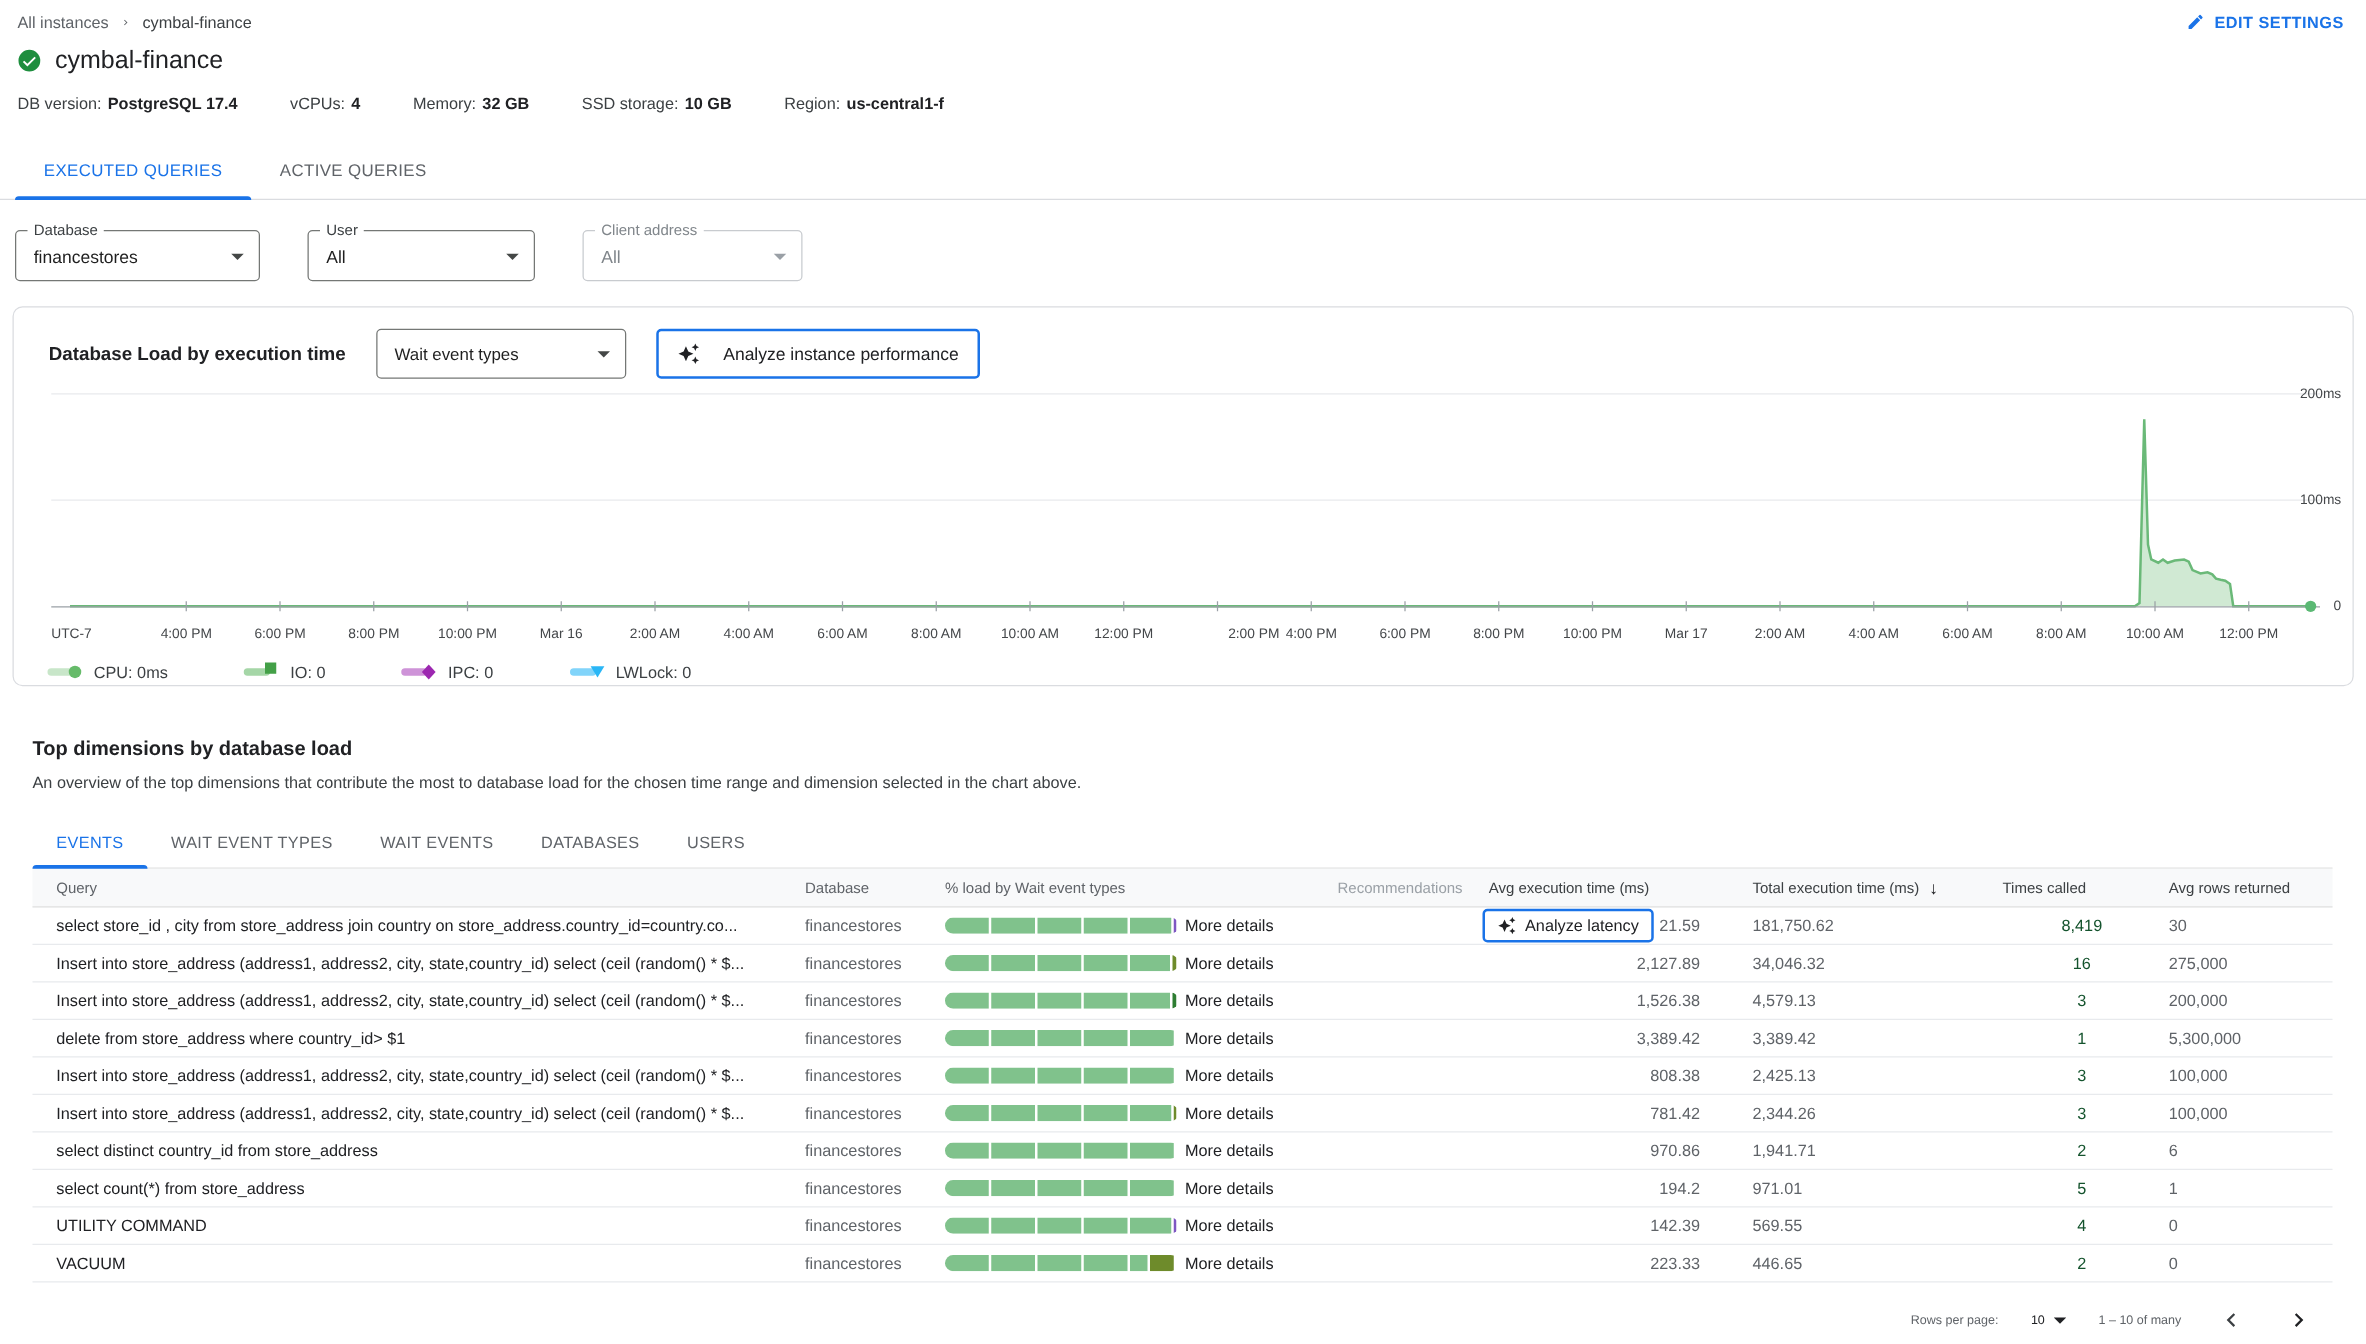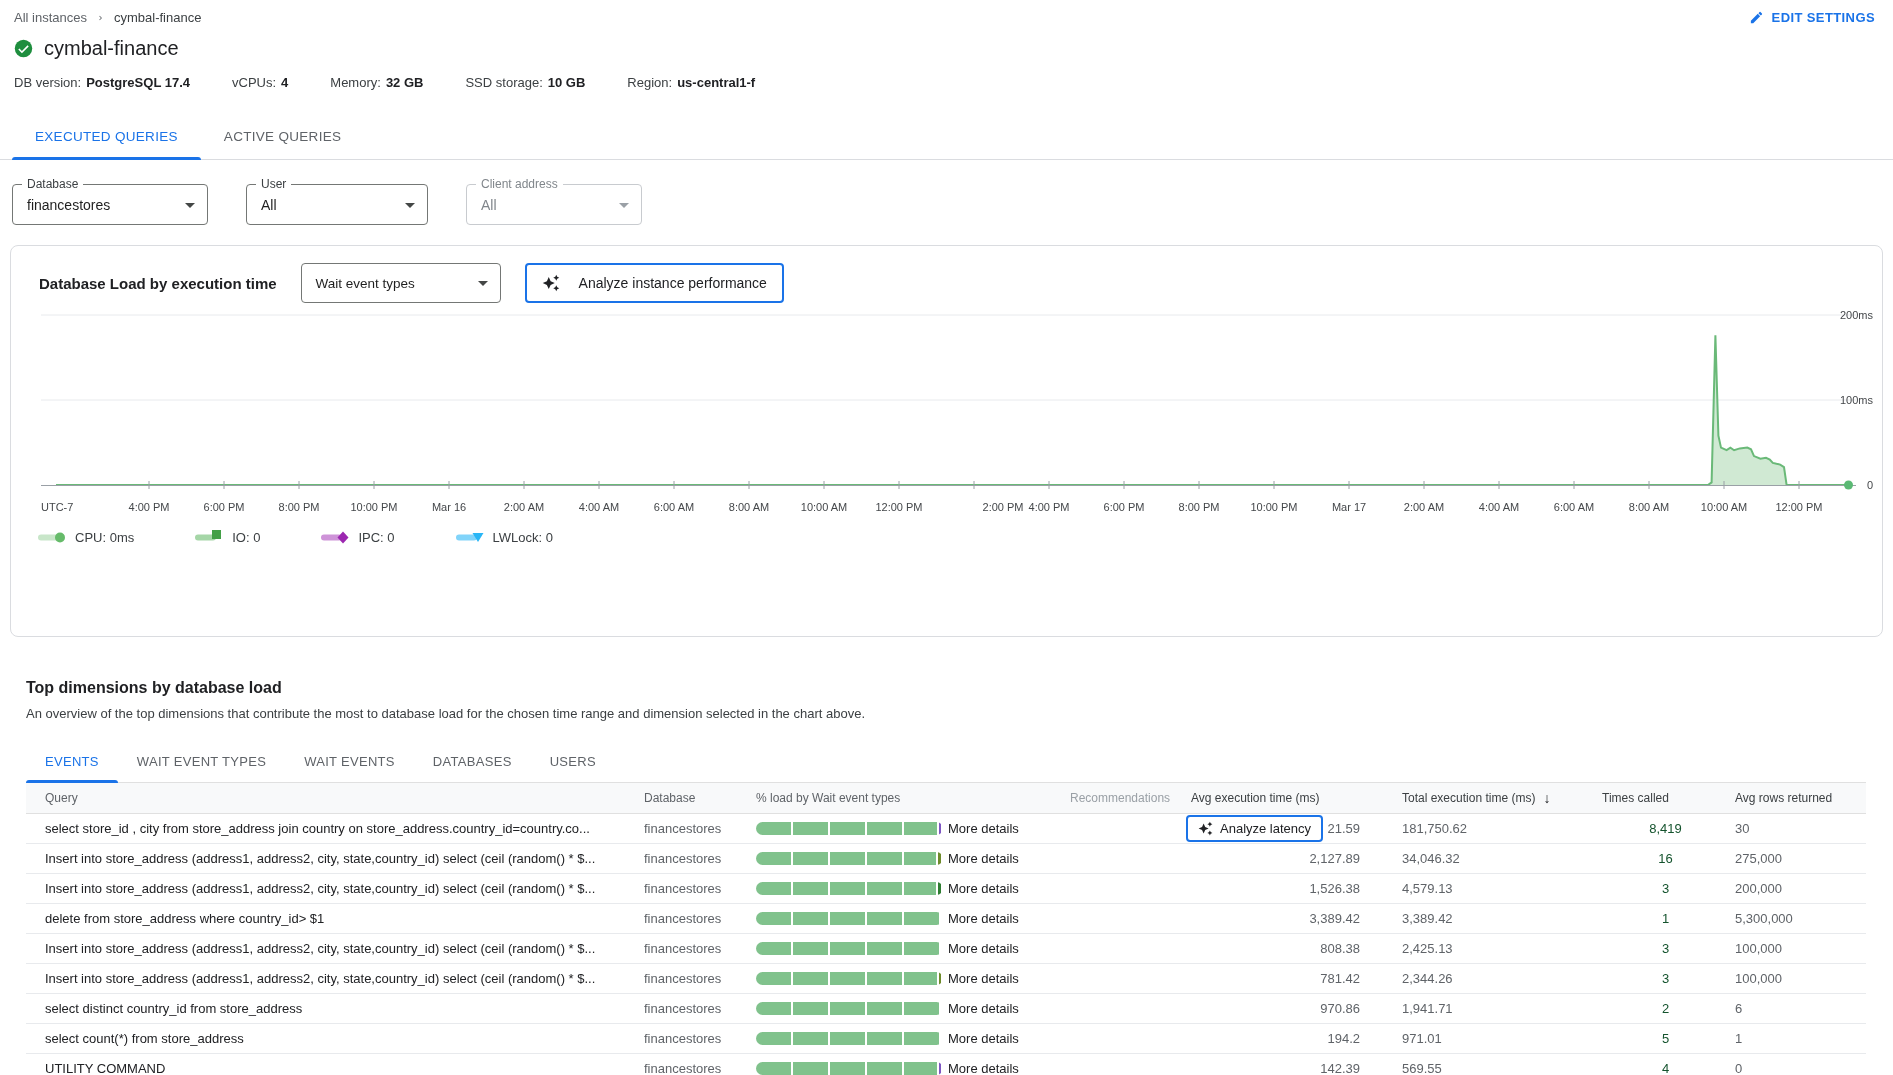--- a/index.html
+++ b/index.html
@@ -41,21 +41,21 @@
   .field.disabled .field-label { color:#80868b; font-weight:400; }
   .field.disabled .field-value { color:#80868b; }
   .field.disabled .caret { border-top-color:#9aa0a6; }
   .time-range { margin-left:auto; display:flex; align-items:center; gap:27px; font-size:14px; color:#3c4043; padding-right:6px; }
   .time-presets { display:flex; gap:27px; }
   .time-preset { cursor:pointer; white-space:nowrap; }
   .time-custom { display:flex; align-items:center; gap:9px; color:#202124; cursor:pointer; white-space:nowrap; }
   .check-glyph { font-size:16px; color:#202124; }
   .time-custom .caret { border-left-width:6px; border-right-width:6px; border-top-width:6px; border-top-color:#202124; margin-left:4px; }
   
-  .load-card { margin:20px 10px 12px; border:1px solid #dadce0; border-radius:8px; height:392px; }
+  .load-card { margin:20px 10px 12px; border:1px solid #dadce0; border-radius:8px; height:304px; }
   .load-card-header { display:flex; align-items:center; gap:24px; padding:17px 0 0 28px; }
   .load-title { font-size:15px; font-weight:700; color:#202124; }
   .dim-select { position:relative; width:200px; height:40px; border:1px solid #747775; border-radius:4px;
                 display:flex; align-items:center; padding:0 30px 0 14px; cursor:pointer; }
   .dim-select .field-value { font-size:13.5px; }
   .dim-select .caret { position:absolute; right:12px; top:17px; }
   .gbtn { display:flex; align-items:center; gap:19px; height:40px; padding:0 15px; background:#fff;
           border:2px solid #1a73e8; border-radius:4px; font-size:14px; font-weight:500; color:#202124; cursor:pointer; }
   .chart-wrap { position:relative; height:245px; margin-top:4px; }
   .chart-svg { position:absolute; left:0; top:0; }

